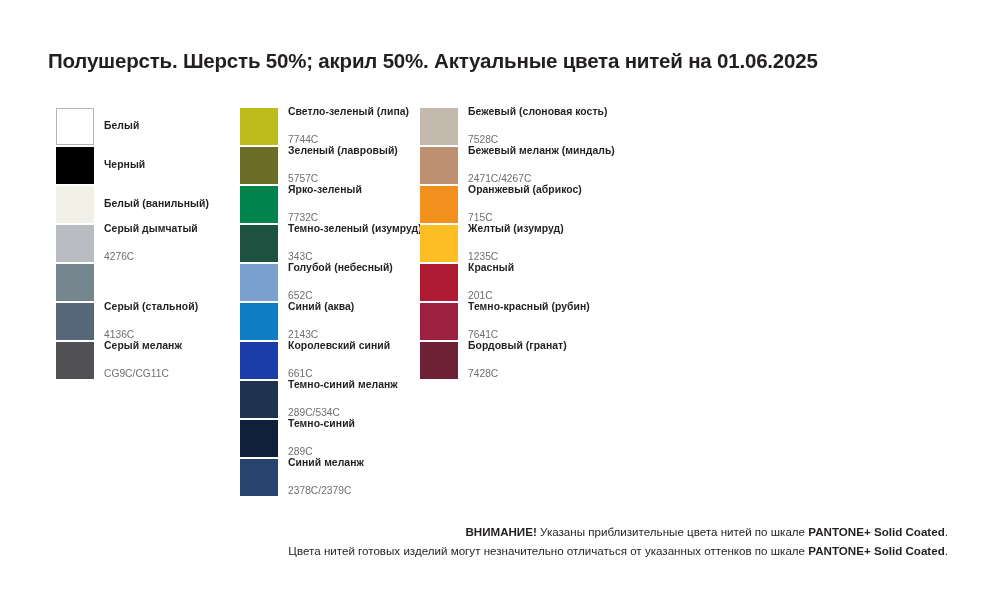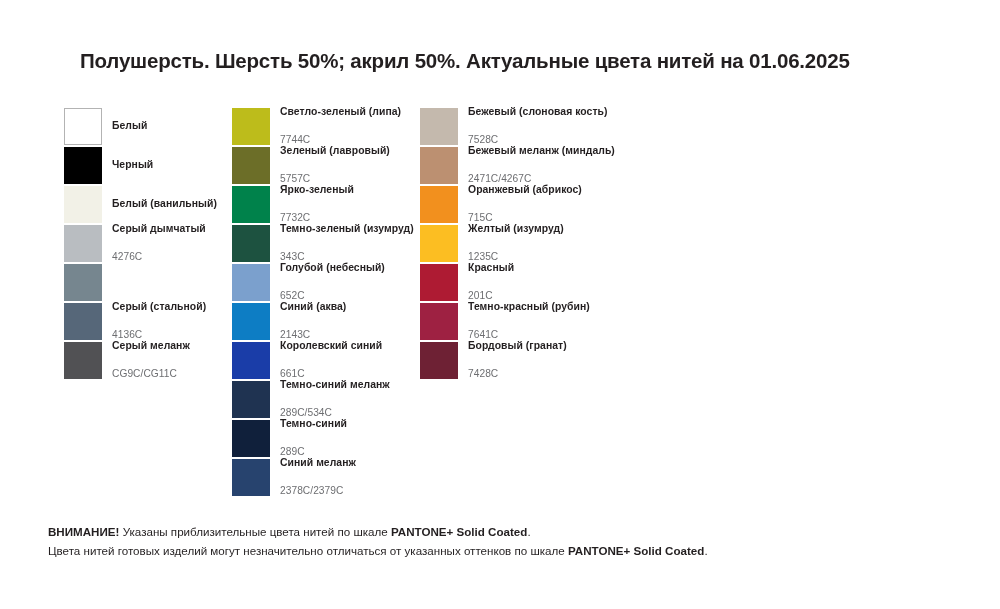--- a/index.html
+++ b/index.html
@@ -21,34 +21,33 @@
   }
   .title {
     position: absolute;
     left: 48px;
     top: 49px;
     font-size: 20.5px;
     font-weight: bold;
     letter-spacing: -0.2px;
     color: #231f20;
     white-space: nowrap;
-    margin-left: 32px;
   }
   .columns {
     position: absolute;
     left: 48px;
     top: 108px;
     width: 920px;
   }
   .column {
     position: absolute;
     top: 0;
   }
-  .col-1 { left: 8px;   width: 190px; padding-left: 8px; }
-  .col-2 { left: 184px; width: 192px; }
+  .col-1 { left: 0px;   width: 190px; padding-left: 8px; }
+  .col-2 { left: 192px; width: 192px; }
   .col-3 { left: 372px; width: 230px; }
 
   .swatch-row {
     position: relative;
     height: 39px;
     display: block;
   }
   .swatch {
     position: absolute;
     left: 0;
@@ -83,20 +82,21 @@
     color: #6d6e71;
     white-space: nowrap;
     letter-spacing: 0.05px;
     margin-top: 15px;
   }
   .footer {
     position: absolute;
     left: 48px;
     top: 523px;
     width: 900px;
+    text-align: right;
   }
   .footer-line {
     font-size: 11.6px;
     color: #231f20;
     line-height: 1.62;
     white-space: nowrap;
   }
   .strong { font-weight: bold; }
 </style>
 </head>

